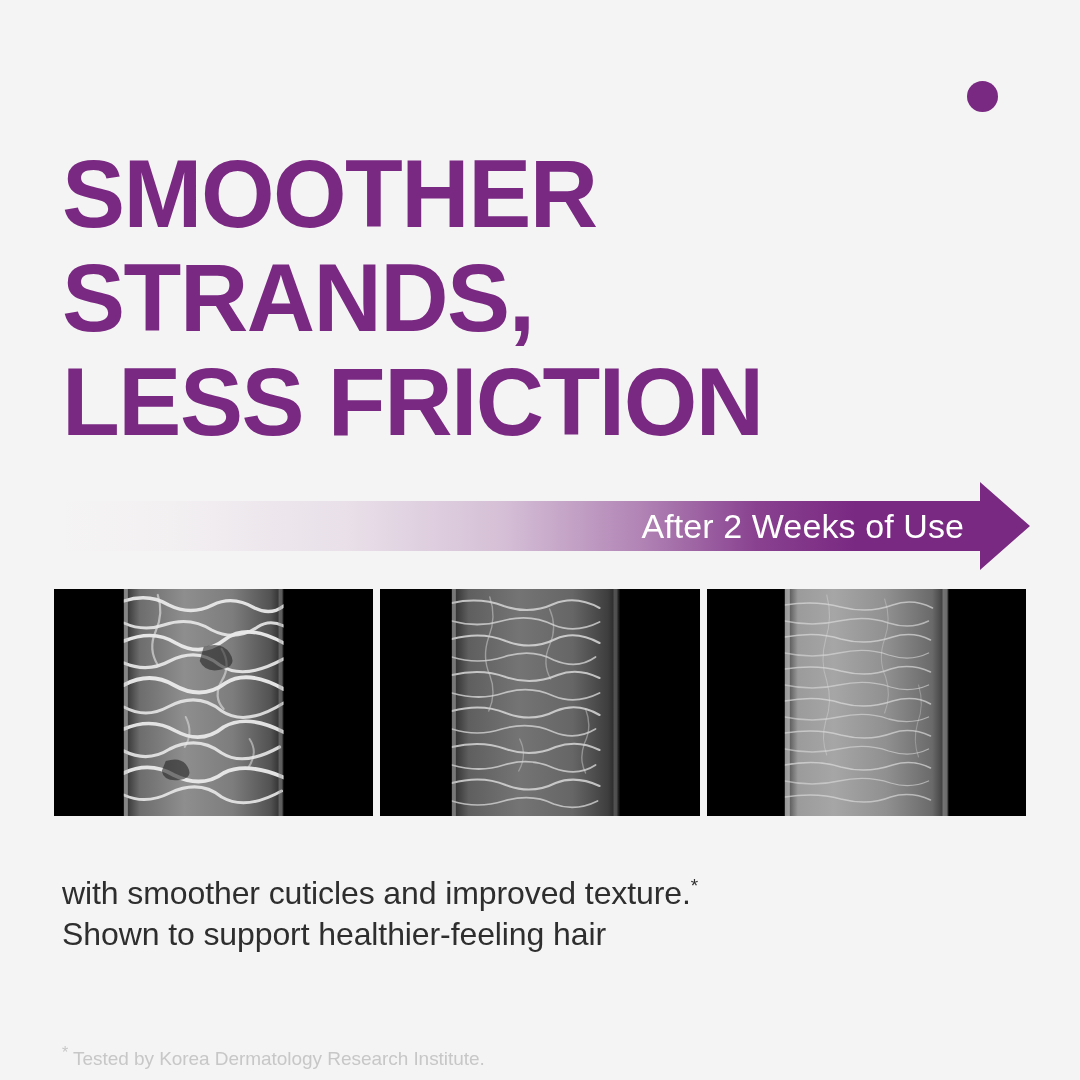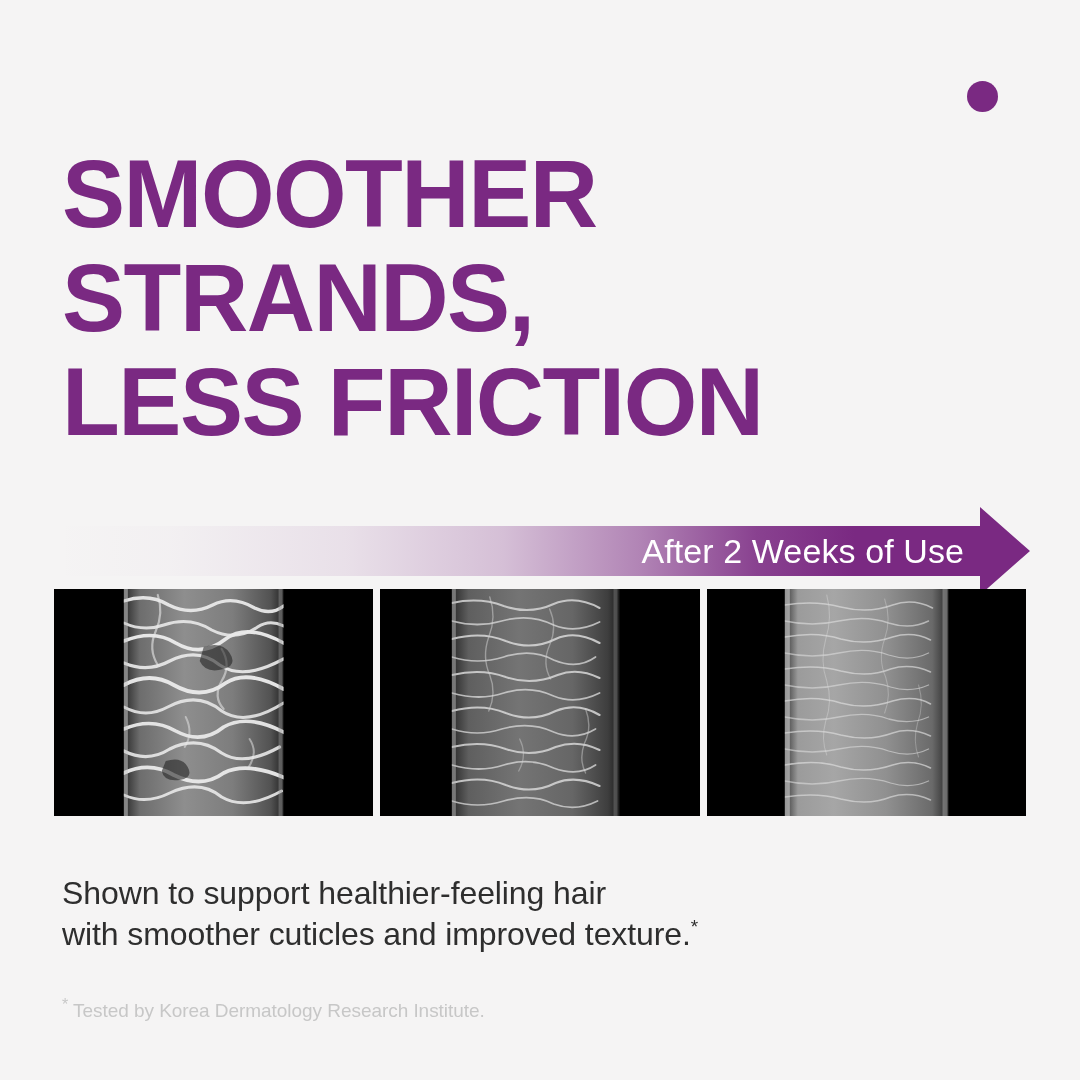--- a/index.html
+++ b/index.html
@@ -52,21 +52,21 @@
   }
   .headline-line {
     display: block;
     white-space: nowrap;
   }
 
   
   .arrow-banner {
     position: absolute;
     left: 54px;
-    top: 507px;
+    top: 482px;
     width: 976px;
     height: 88px;
   }
   .arrow-svg {
     display: block;
     width: 976px;
     height: 88px;
   }
   .arrow-label {
     position: absolute;
@@ -132,21 +132,21 @@
     left: 62px;
     top: 996px;
     width: 940px;
     color: #c7c7c7;
     font-family: "Liberation Sans", sans-serif;
     font-size: 19px;
     line-height: 29px;
     font-weight: normal;
     letter-spacing: -0.05px;
   }
-  .footnote .fn-line { display: block; white-space: nowrap; }
+  .footnote .fn-line { display: block; white-space: nowrap; margin-top: 48px; }
   .footnote .fn-indent { padding-left: 14px; }
   .fn-star {
     font-size: 16px;
     vertical-align: super;
     line-height: 0;
   }
 </style>
 </head>
 <body>
 
@@ -299,21 +299,21 @@
           <path d="M212 96 q6 20 -1 38 q-5 18 1 34" stroke-width="1.1" opacity="0.34"></path>
         </g>
         <rect x="78" y="0" width="5" height="227" fill="#d4d4d4" opacity="0.6"></rect>
         <rect x="236" y="0" width="5" height="227" fill="#a8a8a8" opacity="0.5"></rect>
       </svg>
     </div>
 
   </div>
 
   <p class="body-copy">
+    <span class="line"><span>with smoother cuticles and improved texture.</span><span class="sup-mark">*</span></span>
     <span class="line">Shown to support healthier-feeling hair</span>
-    <span class="line"><span>with smoother cuticles and improved texture.</span><span class="sup-mark">*</span></span>
   </p>
 
   <div class="footnote">
     <span class="fn-line"><span class="fn-star">*</span> <span>Tested by Korea Dermatology Research Institute.</span></span>
   </div>
 
 </div>
 
 </body></html>

